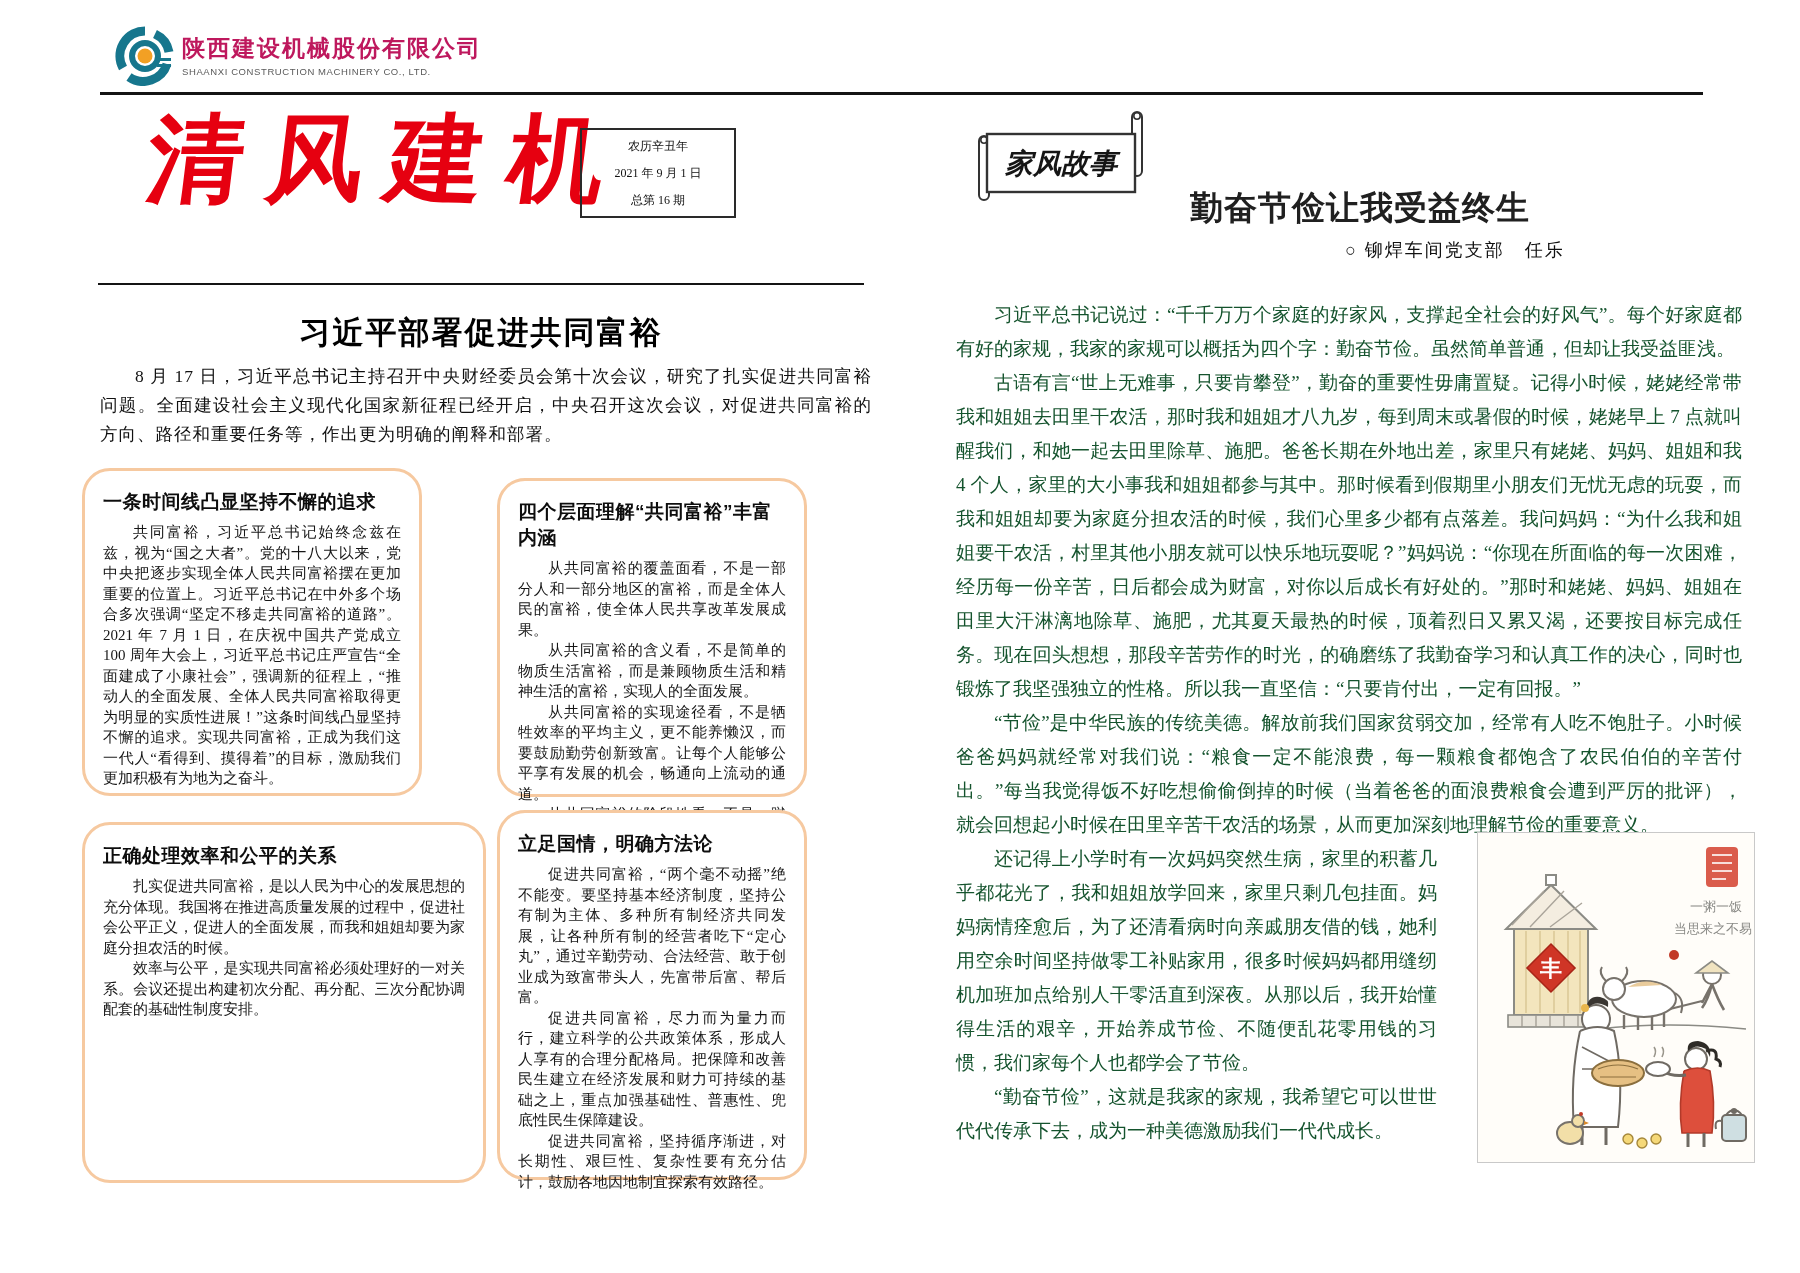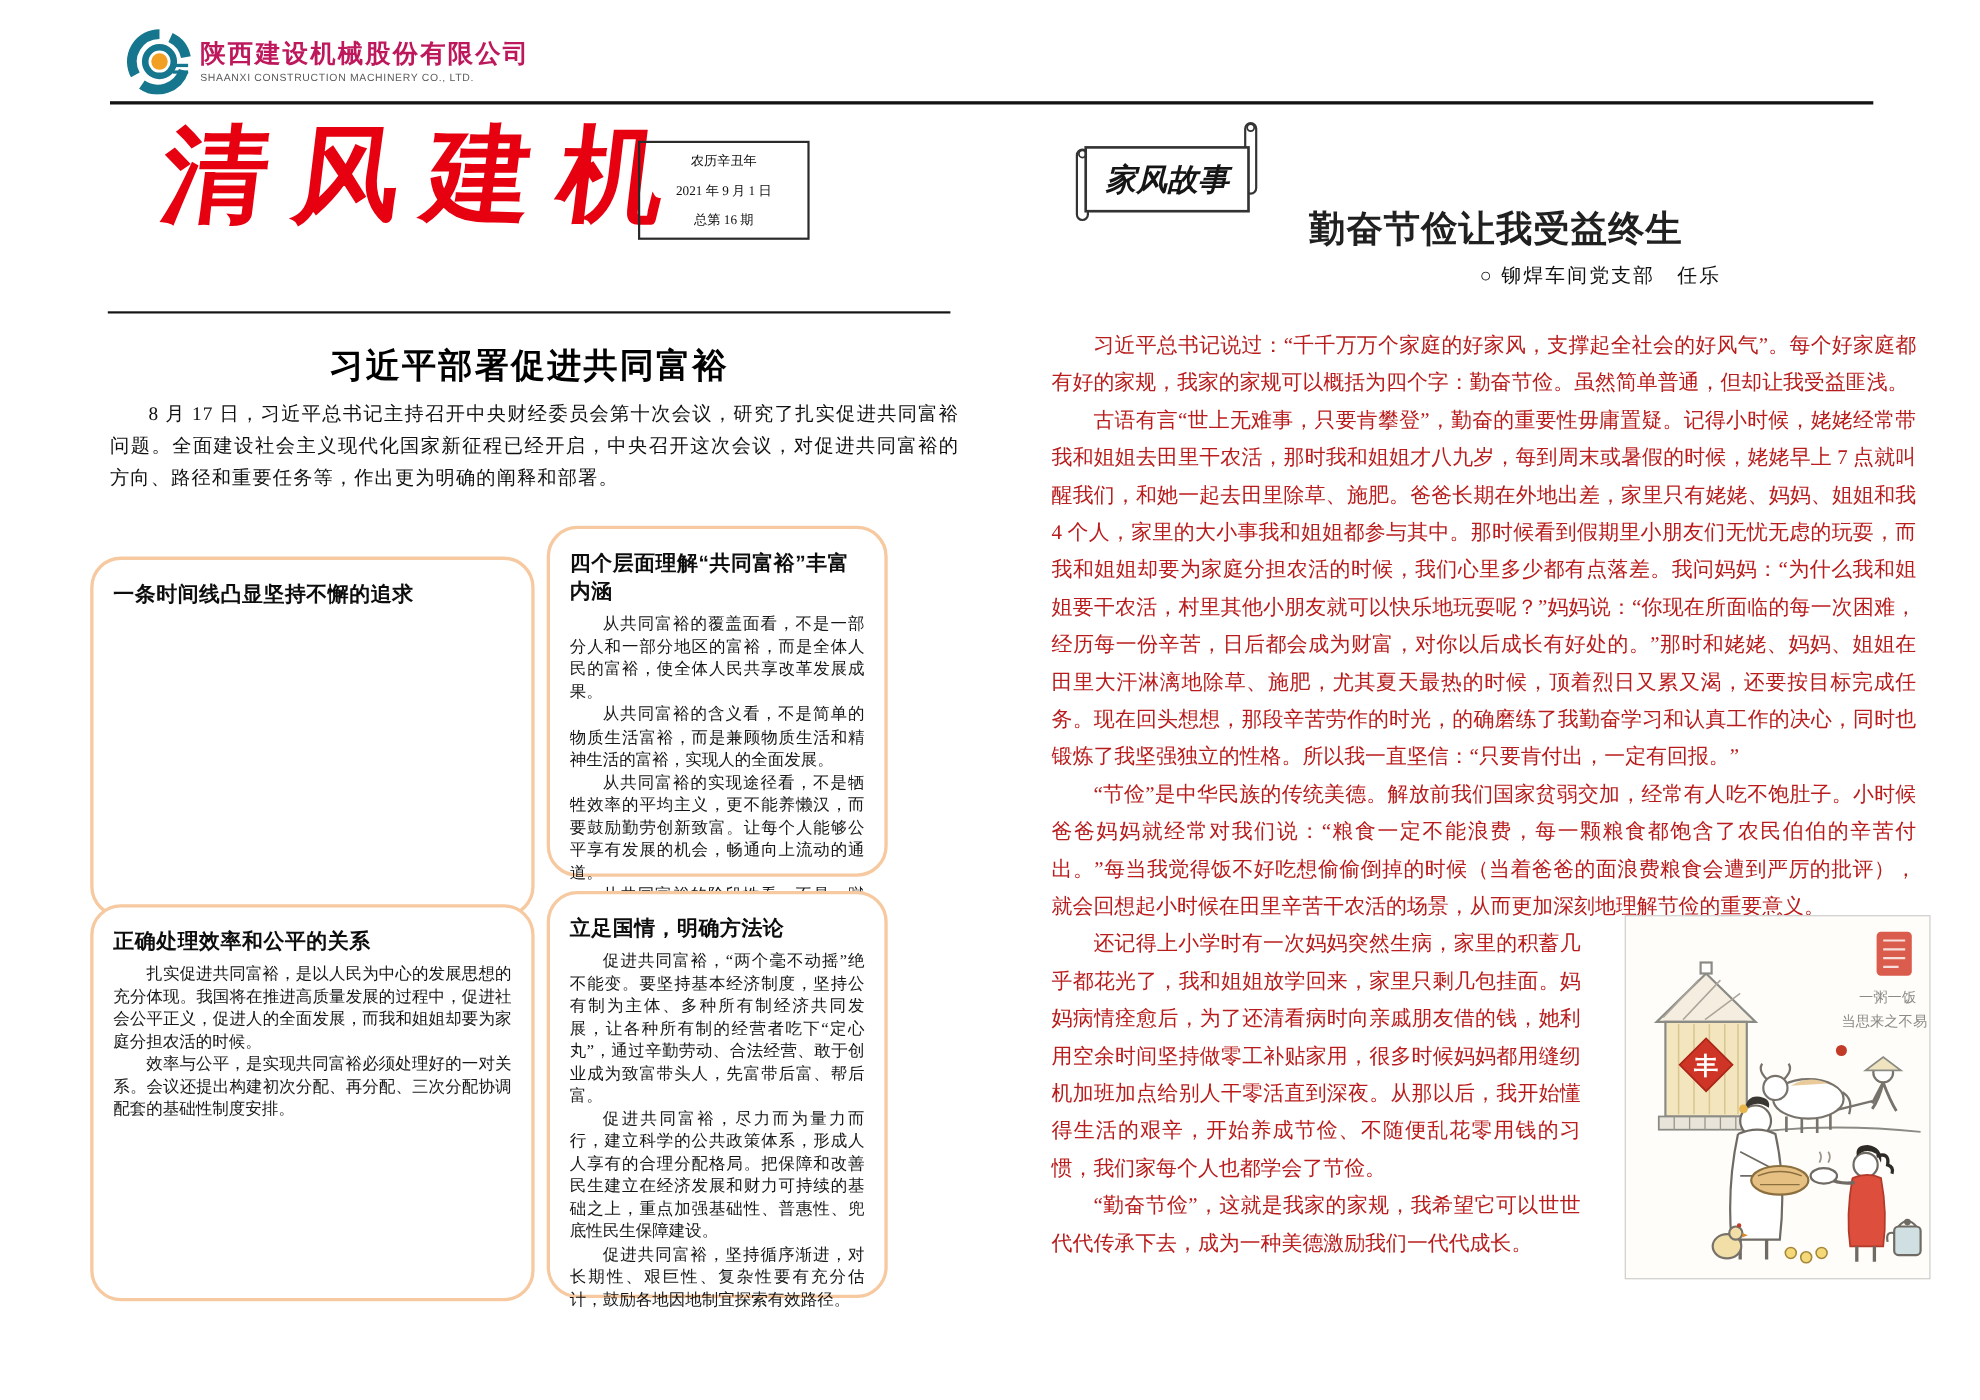--- a/index.html
+++ b/index.html
@@ -36,21 +36,21 @@
   .intro{
     left:100px;top:362px;width:772px;
     font-size:17.5px;line-height:29px;text-align:justify;text-indent:2em;
     letter-spacing:1px;color:#111;
   }
 
   .sub-box{
     border:3px solid #f6c9a0;border-radius:28px;background:#fff;
     padding:18px 18px 12px 18px;box-sizing:border-box;
   }
-  .box1{left:82px;top:506px;width:404px;height:328px;}
+  .box1{left:82px;top:468px;width:340px;height:328px;}
   .box2{left:497px;top:478px;width:310px;height:319px;}
   .box3{left:82px;top:822px;width:404px;height:361px;}
   .box4{left:497px;top:810px;width:310px;height:370px;}
   .box-heading{
     font-family:"Liberation Sans",sans-serif;font-weight:bold;font-size:19px;
     color:#0d0d0d;margin:0 0 7px 0;letter-spacing:0.5px;
   }
   .box-para{
     margin:0;font-size:15px;line-height:20.5px;text-align:justify;
     text-indent:2em;color:#161616;
@@ -62,21 +62,21 @@
     left:1140px;top:186px;width:440px;text-align:center;
     font-family:"Liberation Sans",sans-serif;font-weight:600;font-size:33px;
     color:#202020;letter-spacing:1px;
   }
   .story-byline{
     left:1290px;top:238px;width:330px;text-align:center;
     font-size:18px;color:#111;letter-spacing:2px;white-space:nowrap;
   }
   .story-body{
     left:956px;top:298px;width:786px;
-    font-size:19px;line-height:34px;text-align:justify;color:#b91c1c;
+    font-size:19px;line-height:34px;text-align:justify;color:#14532d;
   }
   .story-body p{margin:0;text-indent:2em;}
   .wrap-spacer{float:right;width:305px;height:340px;}
 
   .illustration-frame{
     left:1477px;top:832px;width:278px;height:331px;
     border:1px solid #c9c9c9;background:#fffdf9;box-sizing:border-box;
   }
 </style>
 </head>
@@ -110,20 +110,21 @@
     <div>总第 16 期</div>
   </div>
   <div class="abs left-rule"></div>
 
   <div class="abs main-headline">习近平部署促进共同富裕</div>
   <div class="abs intro">8 月 17 日，习近平总书记主持召开中央财经委员会第十次会议，研究了扎实促进共同富裕问题。全面建设社会主义现代化国家新征程已经开启，中央召开这次会议，对促进共同富裕的方向、路径和重要任务等，作出更为明确的阐释和部署。</div>
 
   <div class="abs sub-box box1">
     <div class="box-section">
       <h3 class="box-heading">一条时间线凸显坚持不懈的追求</h3>
+      <p class="box-para">共同富裕，习近平总书记始终念兹在兹，视为“国之大者”。党的十八大以来，党中央把逐步实现全体人民共同富裕摆在更加重要的位置上。习近平总书记在中外多个场合多次强调“坚定不移走共同富裕的道路”。2021 年 7 月 1 日，在庆祝中国共产党成立 100 周年大会上，习近平总书记庄严宣告“全面建成了小康社会”，强调新的征程上，“推动人的全面发展、全体人民共同富裕取得更为明显的实质性进展！”这条时间线凸显坚持不懈的追求。实现共同富裕，正成为我们这一代人“看得到、摸得着”的目标，激励我们更加积极有为地为之奋斗。</p>
     </div>
   </div>
 
   <div class="abs sub-box box2">
     <div class="box-section">
       <h3 class="box-heading">四个层面理解“共同富裕”丰富内涵</h3>
       <p class="box-para">从共同富裕的覆盖面看，不是一部分人和一部分地区的富裕，而是全体人民的富裕，使全体人民共享改革发展成果。</p>
       <p class="box-para">从共同富裕的含义看，不是简单的物质生活富裕，而是兼顾物质生活和精神生活的富裕，实现人的全面发展。</p>
       <p class="box-para">从共同富裕的实现途径看，不是牺牲效率的平均主义，更不能养懒汉，而要鼓励勤劳创新致富。让每个人能够公平享有发展的机会，畅通向上流动的通道。</p>
       <p class="box-para">从共同富裕的阶段性看，不是一蹴而就，而是逐步共富。要脚踏实地，久久为功，在实现现代化过程中逐步解决好这个问题。</p>

